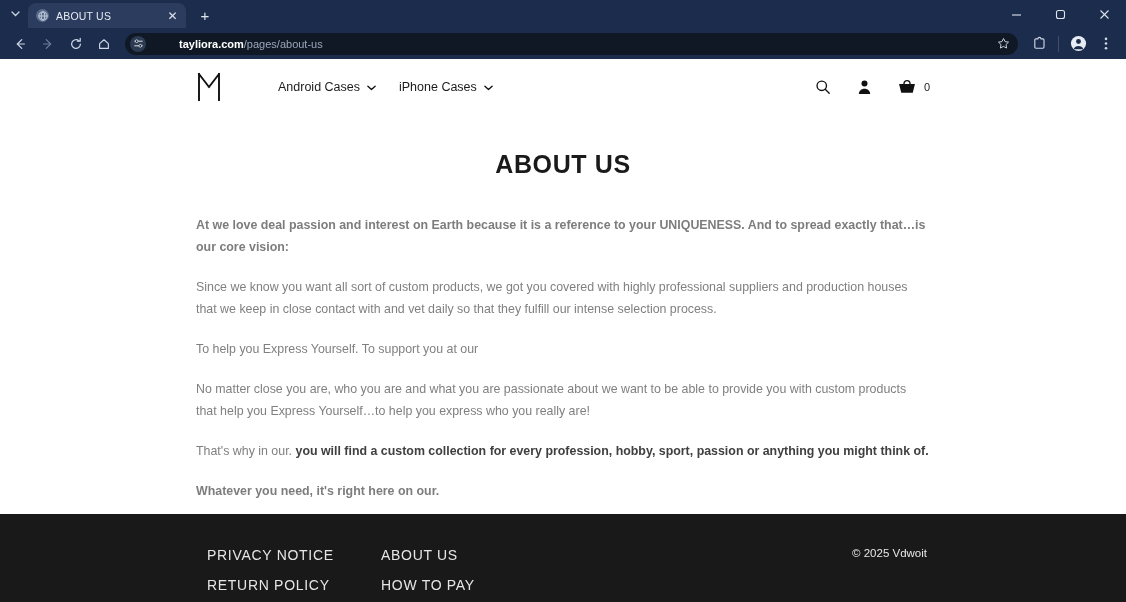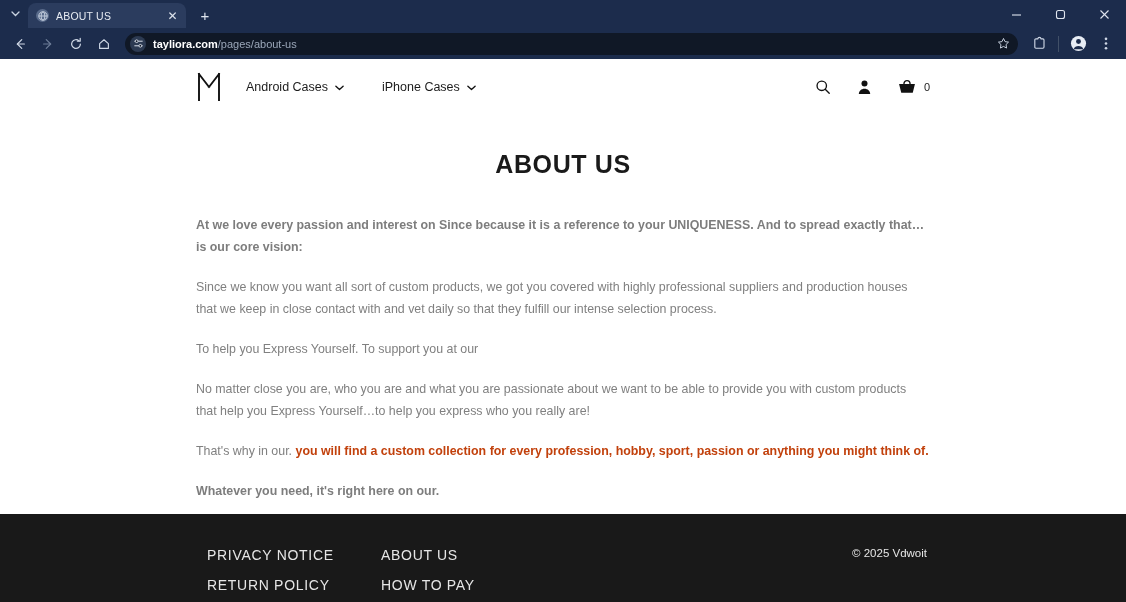--- a/index.html
+++ b/index.html
@@ -92,34 +92,34 @@
     margin: 0 6px;
     gap: 7px;
     min-width: 0;
   }
   .site-settings {
     width: 16px; height: 16px; border-radius: 50%;
     background: #2c3a52;
     display:flex;align-items:center;justify-content:center;
     flex:none; color:#d6dde9;
   }
-  .url { font-size: 11px; color: #9aa6b8; white-space: nowrap; overflow: hidden; }
+  .url { font-size: 11px; color: #9aa6b8; white-space: nowrap; overflow: hidden; margin-left: 26px; }
   .url b { color: #ffffff; font-weight: bold; }
   .star { margin-left: auto; color: #cfd8e6; display:flex; align-items:center; }
   .tb-divider { width:1px; height:16px; background:#415068; margin:0 4px; }
 
   
   .site-header {
     height: 56px;
     background: #fff;
     display: flex; align-items: center;
     padding: 0 196px 0 196px;
   }
   .logo { width: 26px; height: 30px; flex:none; }
-  .nav { display:flex; align-items:center; gap: 38px; margin-left: 24px; }
+  .nav { display:flex; align-items:center; gap: 23px; margin-left: 56px; }
   .nav-item {
     display:flex; align-items:center; gap:7px;
     font-size: 12.5px; color: #1c1c1c;
   }
   .chev { display:block; }
   .header-actions { margin-left:auto; display:flex; align-items:center; gap:26px; }
   .hicon { color:#111; display:flex; align-items:center; }
   .cart-wrap { display:flex; align-items:center; gap:8px; }
   .cart-count { font-size: 11px; color:#1c1c1c; }
 
@@ -135,21 +135,21 @@
     margin-bottom: 35px;
   }
   .para {
     font-size: 12.4px;
     line-height: 22px;
     color: #808080;
     margin-bottom: 18px;
     max-width: 735px;
   }
   .para.bold { font-weight: bold; color: #7d7d7d; }
-  .para b { font-weight: bold; color: #c2410c; }
+  .para b { font-weight: bold; color: #404040; }
 
   
   .footer {
     position: absolute;
     left: 0; top: 455px;
     width: 1126px; height: 147px;
     background: #191919;
     padding: 33px 196px 0 207px;
     display: flex;
   }
@@ -330,21 +330,21 @@
           </svg>
         </span>
         <span class="cart-count">0</span>
       </span>
     </div>
   </div>
 
   <div class="main">
     <h1 class="page-title">ABOUT US</h1>
 
-    <p class="para bold">At  we love every passion and interest on Since because it is a reference to your UNIQUENESS. And to spread exactly that…is our core vision:</p>
+    <p class="para bold">At  we love deal passion and interest on Earth because it is a reference to your UNIQUENESS. And to spread exactly that…is our core vision:</p>
     <p class="para">Since we know you want all sort of custom products, we got you covered with highly professional suppliers and production houses that we keep in close contact with and vet daily so that they fulfill our intense selection process.</p>
     <p class="para">To help you Express Yourself. To support you at our</p>
     <p class="para">No matter close you are, who you are and what you are passionate about we want to be able to provide you with custom products that help you Express Yourself…to help you express who you really are!</p>
     <p class="para"><span>That's why in our. </span><b>you will find a custom collection for every profession, hobby, sport, passion or anything you might think of.</b></p>
     <p class="para bold">Whatever you need, it's right here on our.</p>
   </div>
 
   <div class="footer">
     <div class="fcol c1">
       <span class="flink">PRIVACY NOTICE</span>

